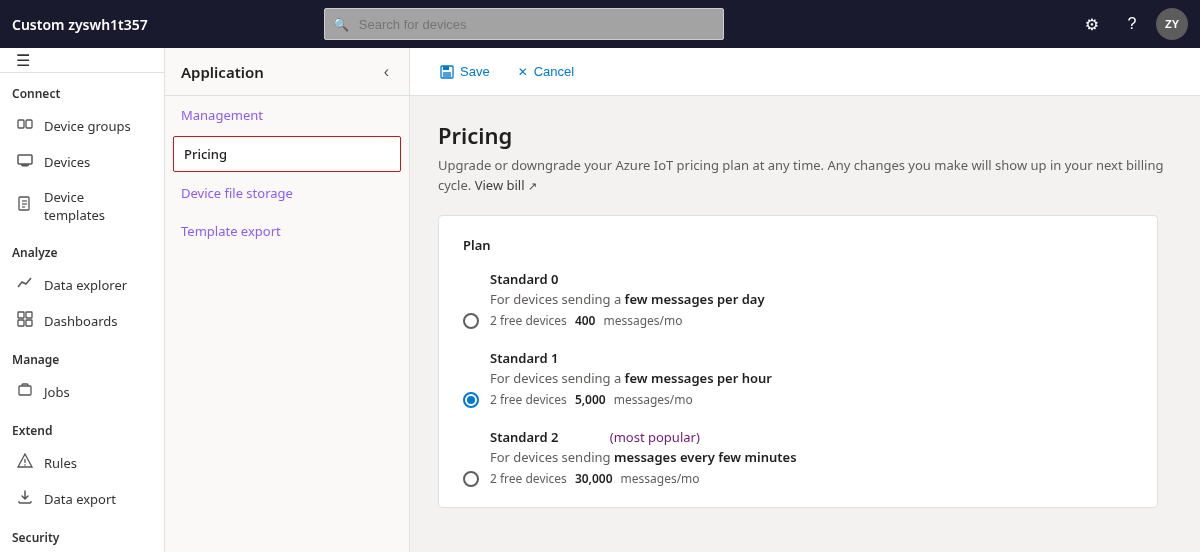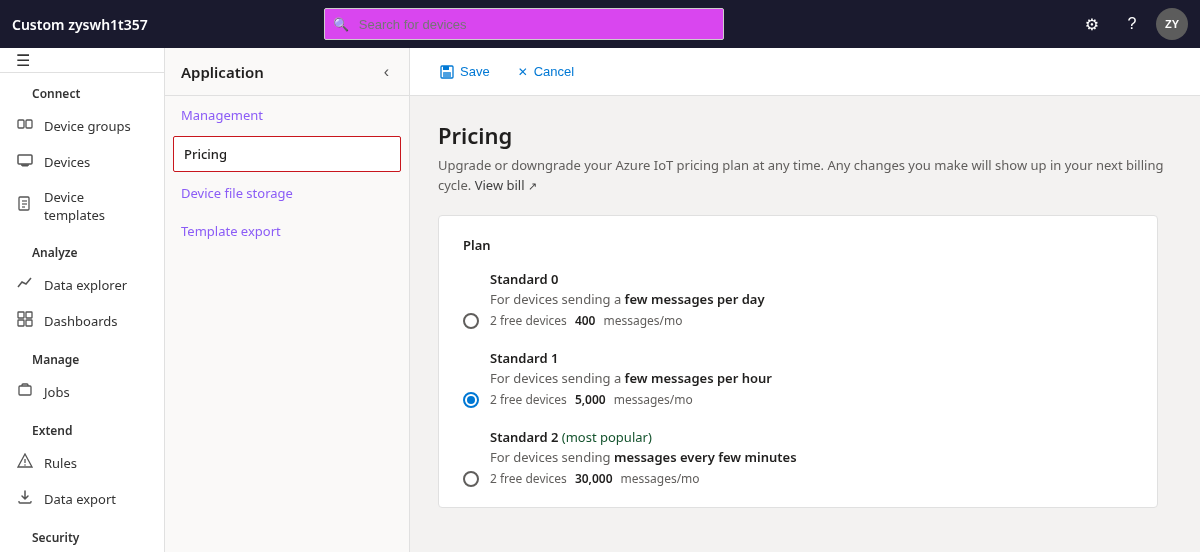--- a/index.html
+++ b/index.html
@@ -22,21 +22,21 @@
     }
     .search-container {
       flex: 1;
       max-width: 400px;
       margin: 0 auto;
       position: relative;
     }
     .search-input {
       width: 100%;
       height: 32px;
-      background: #d946ef;
+      background: #a3a3a3;
       border: 1px solid #ccc;
       border-radius: 2px;
       padding: 0 12px 0 34px;
       font-size: 13px;
       color: #333;
     }
     .search-icon-wrap {
       position: absolute;
       left: 10px;
       top: 50%;
@@ -104,21 +104,21 @@
     }
     .hamburger-icon {
       font-size: 16px;
       color: #333;
       cursor: pointer;
     }
     .sidebar-section-label {
       font-size: 12px;
       font-weight: 600;
       color: #333;
-      padding: 12px 32px 6px;
+      padding: 12px 12px 6px;
     }
     .sidebar-item {
       display: flex;
       align-items: center;
       gap: 10px;
       padding: 8px 16px;
       cursor: pointer;
       color: #333;
       font-size: 13px;
       text-decoration: none;
@@ -288,22 +288,23 @@
     }
     .plan-details {
       font-size: 12px;
       color: #605e5c;
       display: flex;
       gap: 8px;
     }
     .plan-details span:first-child { color: #605e5c; }
     .plan-details strong { color: #201f1e; font-weight: 600; }
     .most-popular {
-      color: #14532d;
+      color: #701a75;
       font-weight: 400;
+      margin-left: 48px;
     }
   </style>
 </head>
 <body>
 
 <div class="topbar">
   <span class="topbar-title">Custom zyswh1t357</span>
   <div class="search-container">
     <span class="search-icon-wrap">🔍</span>
     <input class="search-input" type="text" placeholder="Search for devices" style="">

